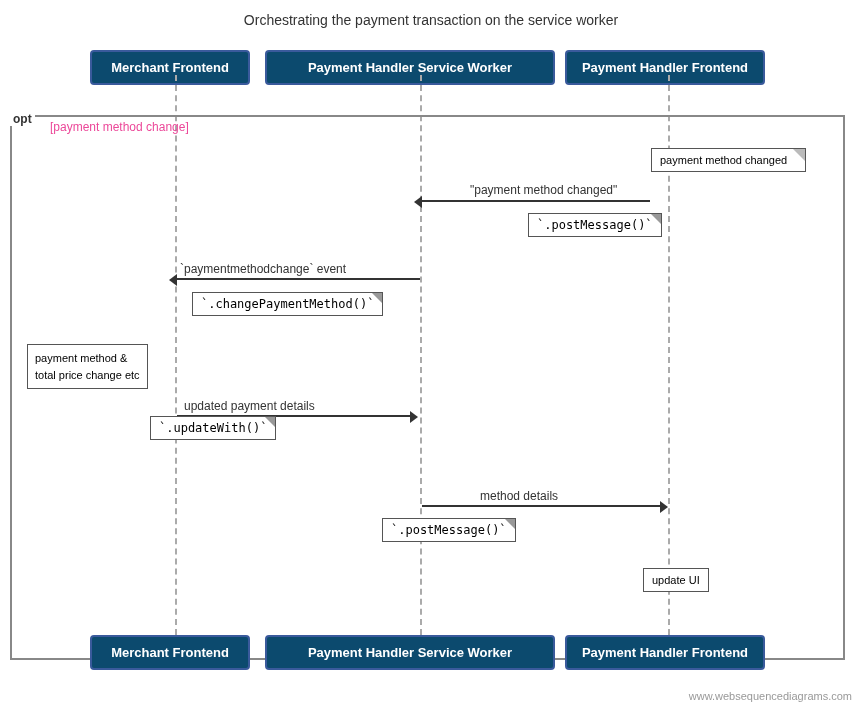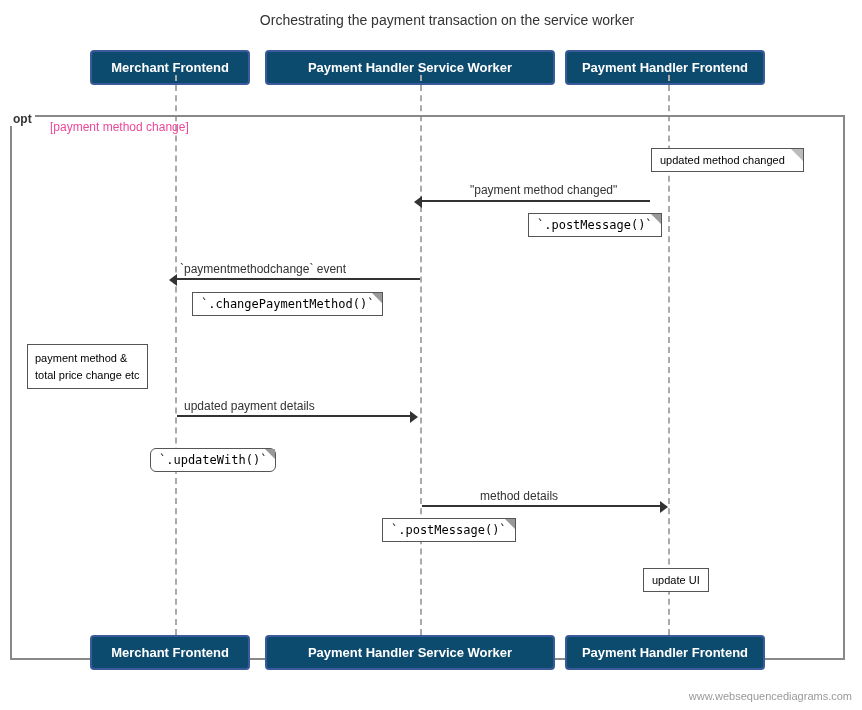--- a/index.html
+++ b/index.html
@@ -9,21 +9,20 @@
       font-size: 13px;
       width: 862px;
       height: 710px;
       overflow: hidden;
       position: relative;
     }
     #diagram-container {
       position: relative;
       width: 862px;
       height: 710px;
-      padding-left: 16px;
     }
     .title {
       text-align: center;
       font-size: 14px;
       color: #333;
       padding-top: 12px;
       position: absolute;
       width: 100%;
       top: 0;
     }
@@ -167,21 +166,21 @@
 
   <div class="lifeline" style="left:175px;"></div>
   <div class="lifeline" style="left:420px;"></div>
   <div class="lifeline" style="left:668px;"></div>
 
   <div class="opt-frame" style="left:10px; top:115px; width:835px; height:545px;"></div>
   <div class="opt-label" style="left:10px; top:112px;">opt</div>
   <div class="opt-condition" style="left:50px; top:120px;">[payment method change]</div>
 
   <div class="note-box dogear" style="left:651px; top:148px; padding-right:18px;">
-    <span>updated method changed</span>
+    <span>payment method changed</span>
   </div>
 
   <div class="arrow-line arrow-head-left" style="left:422px; top:200px; width:228px;"></div>
   <div class="arrow-label" style="left:470px; top:183px;">"payment method changed"</div>
 
   <div class="method-box dogear" style="left:528px; top:213px;">
     <span>`.postMessage()`</span>
   </div>
 
   <div class="arrow-line arrow-head-left" style="left:177px; top:278px; width:243px;"></div>
@@ -191,21 +190,21 @@
     <span>`.changePaymentMethod()`</span>
   </div>
 
   <div class="side-note" style="left:27px; top:344px; max-width:140px; line-height:1.5;">
     <span>payment method &amp;<br>total price change etc</span>
   </div>
 
   <div class="arrow-line arrow-head-right" style="left:177px; top:415px; width:233px;"></div>
   <div class="arrow-label" style="left:184px; top:399px;">updated payment details</div>
 
-  <div class="method-box dogear" style="left:150px; top:448px;border-radius:6px;">
+  <div class="method-box dogear" style="left:150px; top:416px;">
     <span>`.updateWith()`</span>
   </div>
 
   <div class="arrow-line arrow-head-right" style="left:422px; top:505px; width:238px;"></div>
   <div class="arrow-label" style="left:480px; top:489px;">method details</div>
 
   <div class="method-box dogear" style="left:382px; top:518px;">
     <span>`.postMessage()`</span>
   </div>
 

